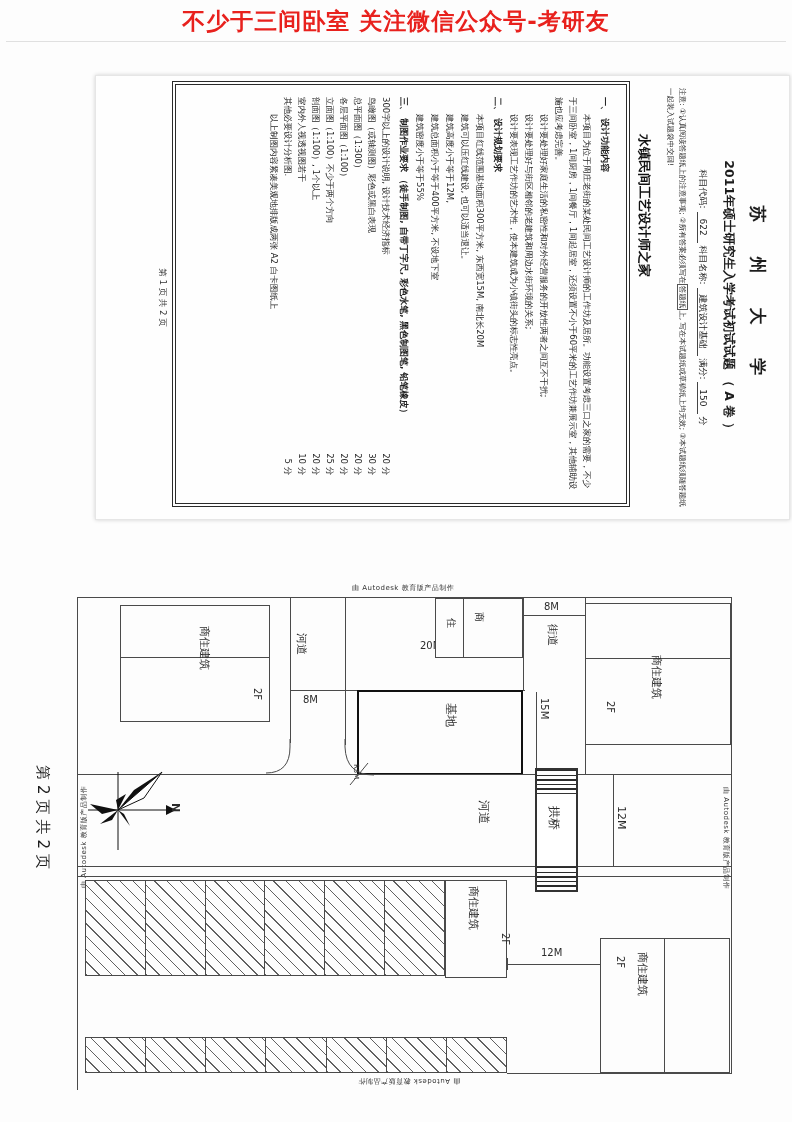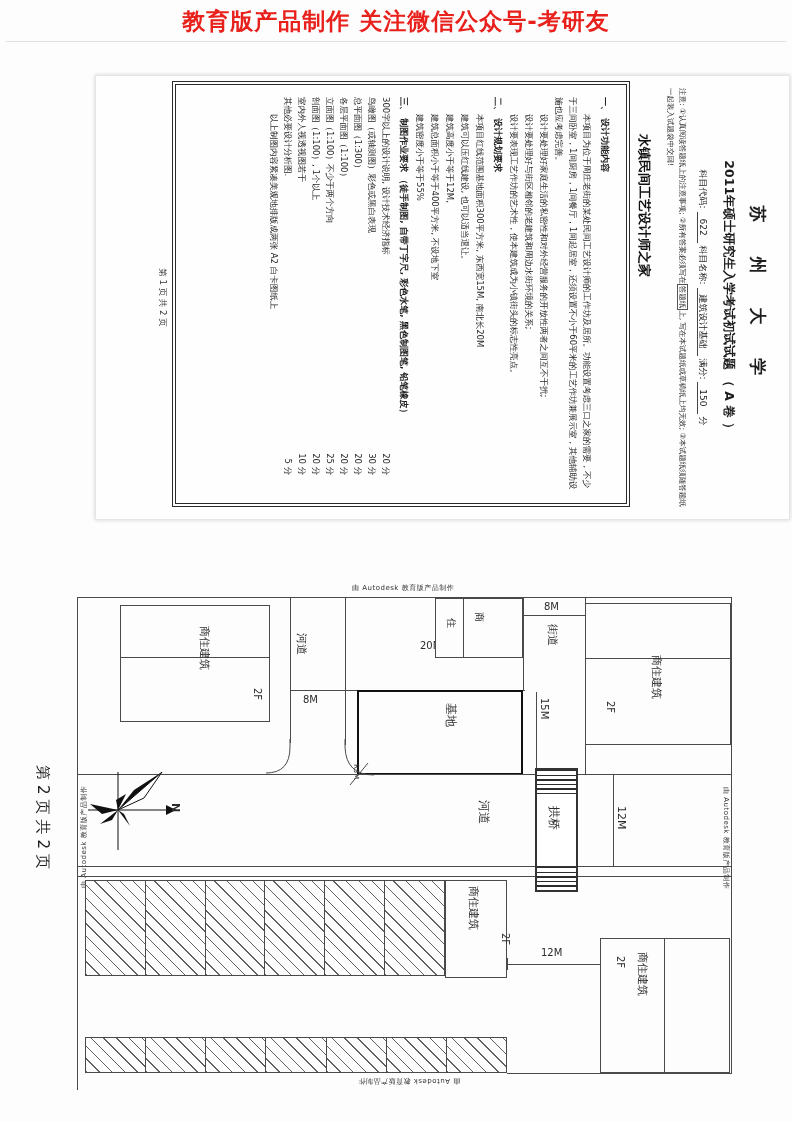--- a/index.html
+++ b/index.html
@@ -47,21 +47,21 @@
   .stripes{background-image:repeating-linear-gradient(180deg,#2c2c2c 0 1.4px,transparent 1.4px 4.6px);}
   .hrow{position:absolute;display:flex;box-sizing:border-box;border:1px solid #4a4a4a;background:#fdfdfd;}
   .hcell{flex:1;border-right:1px solid #4a4a4a;}
   .hcell:last-child{border-right:none;}
   .pagenum2{font-size:15px;letter-spacing:5px;color:#1d1d1d;}
 </style>
 </head>
 <body>
 <div id="canvas">
 
-  <div class="abs banner" style="color:#e8211d;">教育版产品制作 关注微信公众号-考研友</div>
+  <div class="abs banner" style="color:#e8211d;">不少于三间卧室 关注微信公众号-考研友</div>
   <div class="abs banner-rule"></div>
 
   <div class="abs p1-outer">
     <div class="p1-inner">
       <div class="uni">苏 州 大 学</div>
       <div class="exam-title">2011年硕士研究生入学考试初试试题 （ A 卷 ）</div>
       <div class="subj-line">
         <span>科目代码:</span>
         <span class="ul">622</span>
         <span>科目名称:</span>

